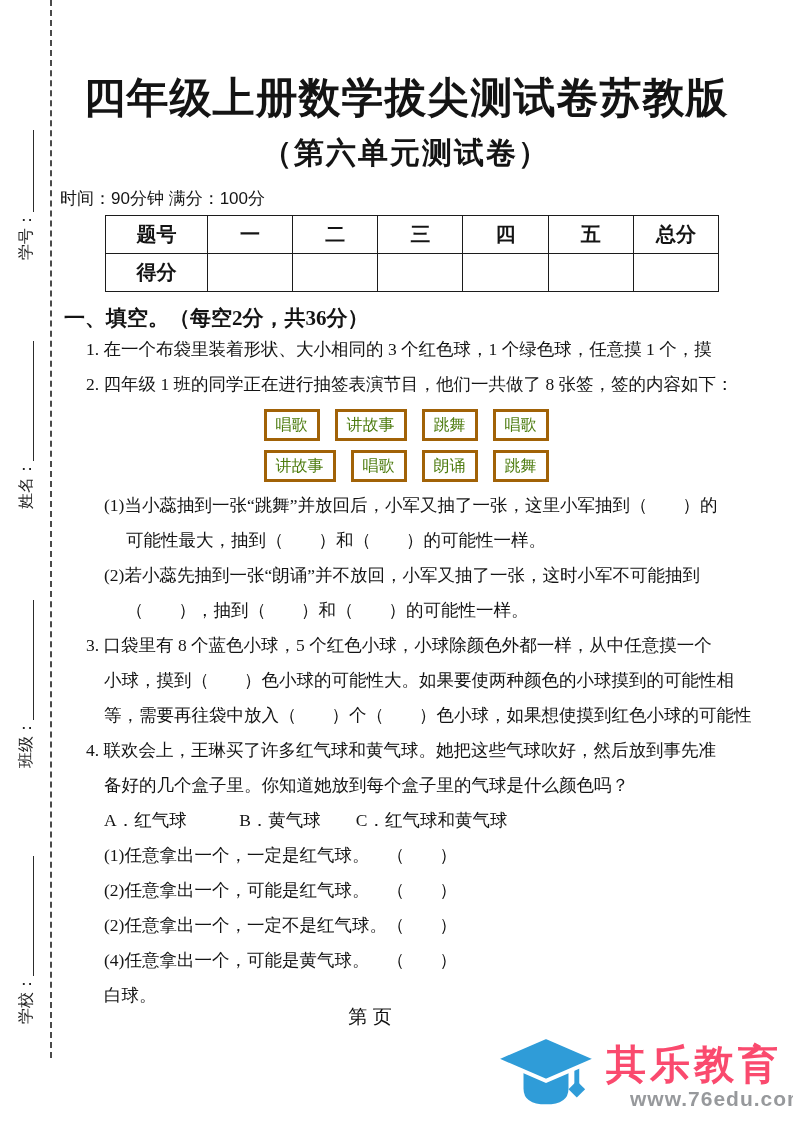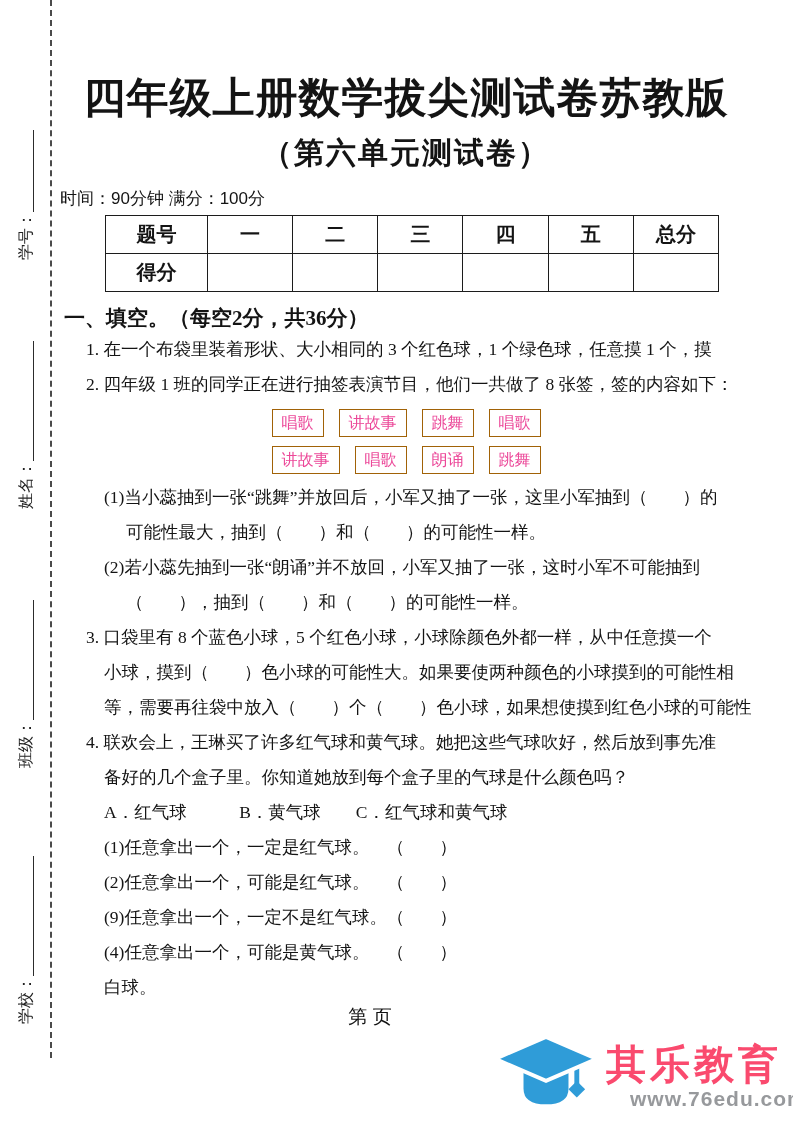--- a/index.html
+++ b/index.html
@@ -58,22 +58,22 @@
   }
 
   .ln { font-size:17.5px; line-height:35px; white-space:nowrap; }
   .n { padding-left:26px; }   
   .c { padding-left:44px; }   
   .s { padding-left:66px; }   
 
   .tags { display:flex; justify-content:center; gap:15px; margin-top:7px; }
   .tags.r2 { margin-top:9px; margin-bottom:6px; }
   .tag {
-    border:1px solid #a16207; padding:2px 9px;
-    font-size:16px; line-height:22px; color:#ec4899; background:#fff;
+    border:3px solid #a16207; padding:2px 9px;
+    font-size:16px; line-height:22px; color:#4d7c0f; background:#fff;
   }
 
   .footer {
     position:absolute; left:60px; top:1004px; width:620px; text-align:center;
     font-family:"Liberation Sans", sans-serif; font-size:19px; color:#111;
   }
 
   
   .logo { position:absolute; left:490px; top:1032px; display:flex; align-items:flex-start; }
   .logo-text { display:flex; flex-direction:column; margin-top:10px; margin-left:4px; }
@@ -173,21 +173,21 @@
 
   <div class="ln n">3. 口袋里有 8 个蓝色小球，5 个红色小球，小球除颜色外都一样，从中任意摸一个</div>
   <div class="ln c">小球，摸到（　　）色小球的可能性大。如果要使两种颜色的小球摸到的可能性相</div>
   <div class="ln c">等，需要再往袋中放入（　　）个（　　）色小球，如果想使摸到红色小球的可能性</div>
 
   <div class="ln n">4. 联欢会上，王琳买了许多红气球和黄气球。她把这些气球吹好，然后放到事先准</div>
   <div class="ln c">备好的几个盒子里。你知道她放到每个盒子里的气球是什么颜色吗？</div>
   <div class="ln c">A．红气球　　　B．黄气球　　C．红气球和黄气球</div>
   <div class="ln c">(1)任意拿出一个，一定是红气球。　（　　）</div>
   <div class="ln c">(2)任意拿出一个，可能是红气球。　（　　）</div>
-  <div class="ln c">(9)任意拿出一个，一定不是红气球。（　　）</div>
+  <div class="ln c">(2)任意拿出一个，一定不是红气球。（　　）</div>
   <div class="ln c">(4)任意拿出一个，可能是黄气球。　（　　）</div>
 
   <div class="ln c">白球。</div>
 
 </div>
 
 <div class="footer">第 页</div>
 
 <div class="logo">
   <svg width="112" height="88" viewBox="0 0 112 90">

